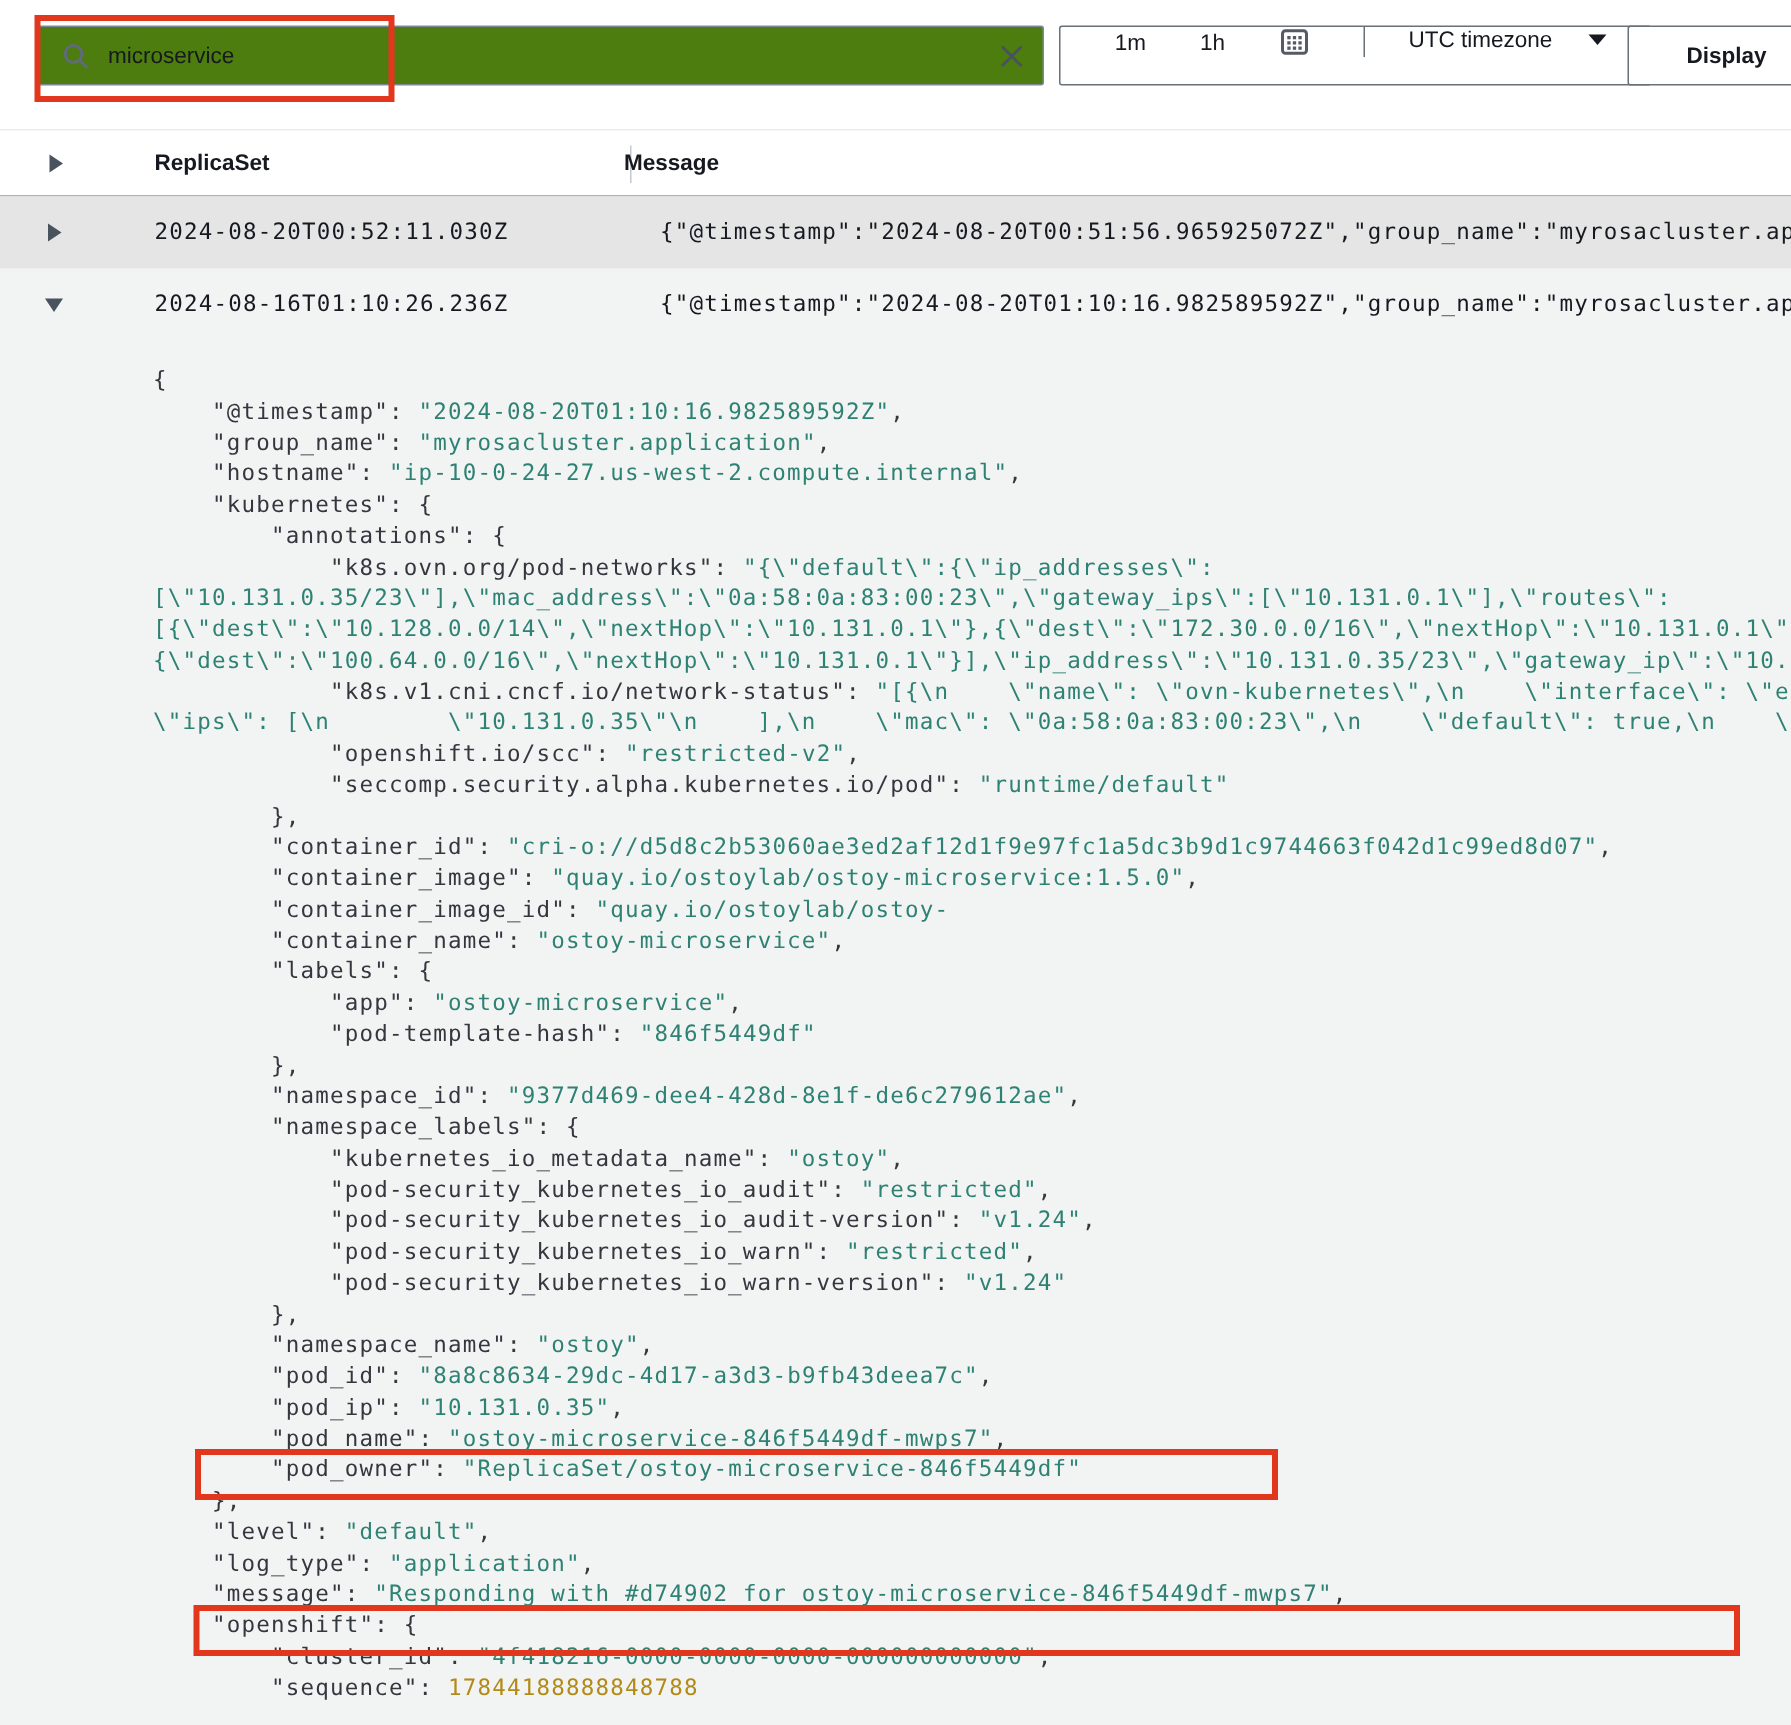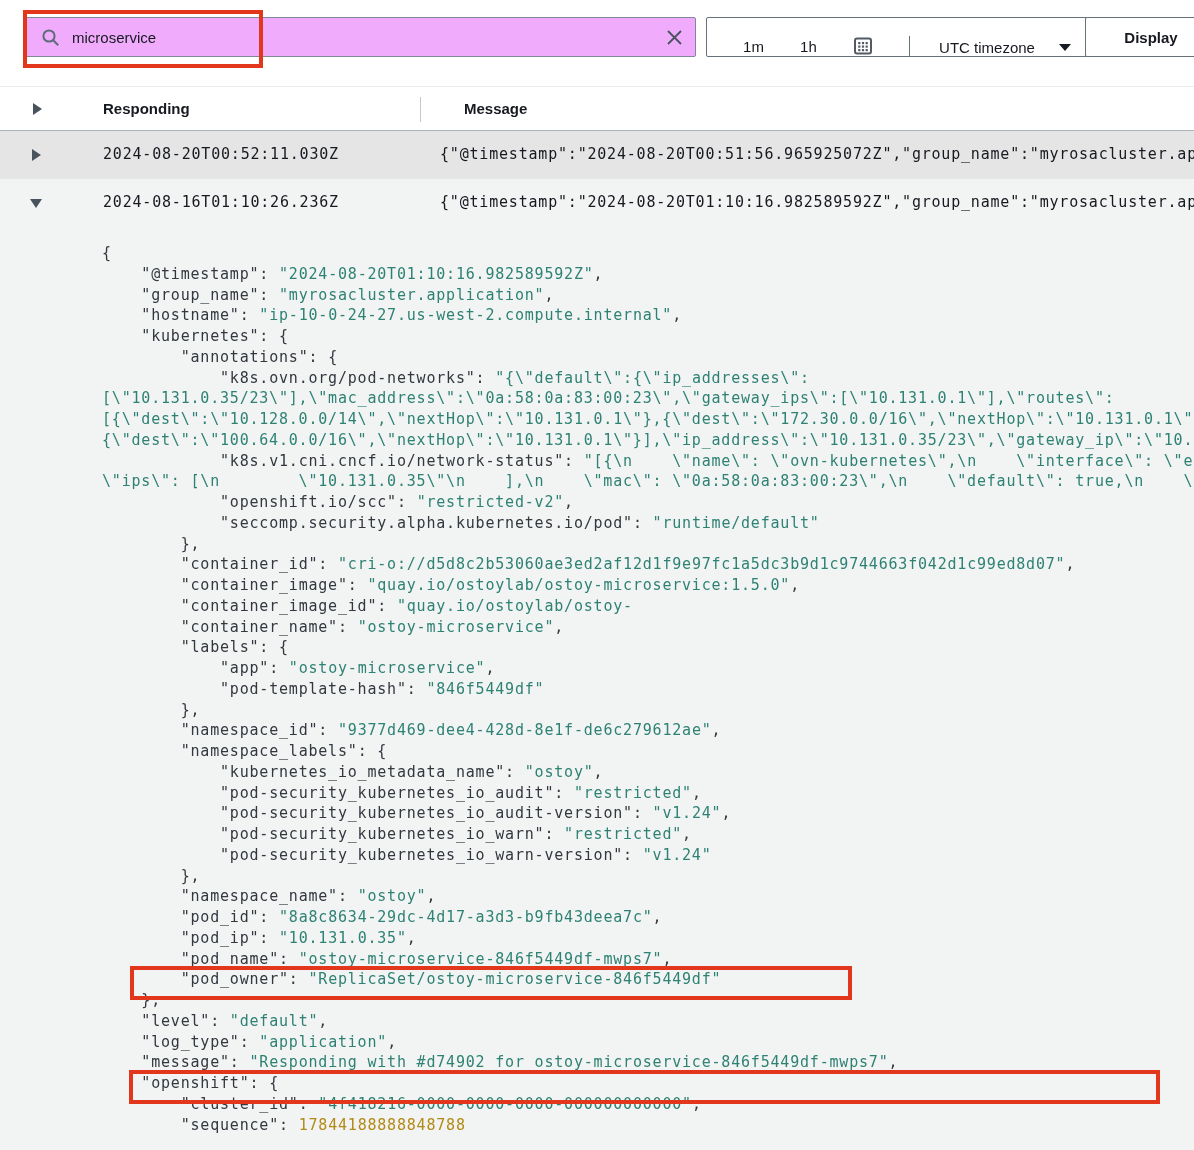--- a/index.html
+++ b/index.html
@@ -3,34 +3,34 @@
 <meta charset="utf-8">
 <style>
   html,body{margin:0;padding:0;}
   body{
     position:relative;width:1194px;height:1150px;overflow:hidden;
     background:#ffffff;font-family:"Liberation Sans",sans-serif;color:#16191f;
   }
   
   .search-box{
     position:absolute;left:25px;top:17px;width:671px;height:40px;
-    border:1px solid #7d8998;border-radius:2px;background:#f0abfc;
+    border:1px solid #7d8998;border-radius:2px;background:#4d7c0f;
     display:flex;align-items:center;box-sizing:border-box;padding:0 12px 0 15px;
   }
   .search-box svg{flex:0 0 auto;}
   .search-input{
     flex:1 1 auto;border:none;outline:none;background:transparent;
     font-family:"Liberation Sans",sans-serif;font-size:15px;color:#16191f;
     margin-left:10px;min-width:0;
   }
   .clear-btn{flex:0 0 auto;cursor:pointer;display:flex;align-items:center;}
   .control-group{
     position:absolute;left:706px;top:17px;width:395px;height:40px;
     border:1px solid #687078;border-radius:2px;background:#fff;
-    display:flex;align-items:flex-end;box-sizing:border-box;
+    display:flex;align-items:flex-start;box-sizing:border-box;
   }
   .presets{flex:0 0 202px;display:flex;align-items:center;justify-content:space-evenly;border-right:1px solid #687078;}
   .preset{font-size:15px;color:#16191f;cursor:pointer;}
   .tz-select{flex:1 1 auto;display:flex;align-items:center;justify-content:center;gap:24px;cursor:pointer;font-size:15px;color:#16191f;}
   .caret-down{width:0;height:0;border-left:6px solid transparent;border-right:6px solid transparent;border-top:7px solid #16191f;}
   .display-btn{
     position:absolute;left:1085px;top:17px;width:132px;height:40px;
     border:1px solid #687078;border-radius:2px;background:#fff;
     font-family:"Liberation Sans",sans-serif;font-size:15px;font-weight:700;color:#16191f;
     display:flex;align-items:center;justify-content:center;cursor:pointer;box-sizing:border-box;
@@ -108,23 +108,23 @@
   <div class="tz-select">
     <span>UTC timezone</span>
     <span class="caret-down"></span>
   </div>
 </div>
 
 <button class="display-btn">Display</button>
 
 <div class="thead">
   <span class="tri-right" style="position:absolute;left:33px;top:16px;"></span>
-  <span class="th-label" style="left:103px;">Responding</span>
+  <span class="th-label" style="left:103px;">ReplicaSet</span>
   <span class="col-divider"></span>
-  <span class="th-label" style="left:464px;">Message</span>
+  <span class="th-label" style="left:416px;">Message</span>
 </div>
 
 <div class="expanded-region"></div>
 
 <div class="log-row row-white" style="top:131px;">
   <span class="tri-right row-caret"></span>
   <span class="mono row-ts">2024-08-20T00:52:11.030Z</span>
   <span class="mono row-msg">{"@timestamp":"2024-08-20T00:51:56.965925072Z","group_name":"myrosacluster.appli</span>
 </div>
 

